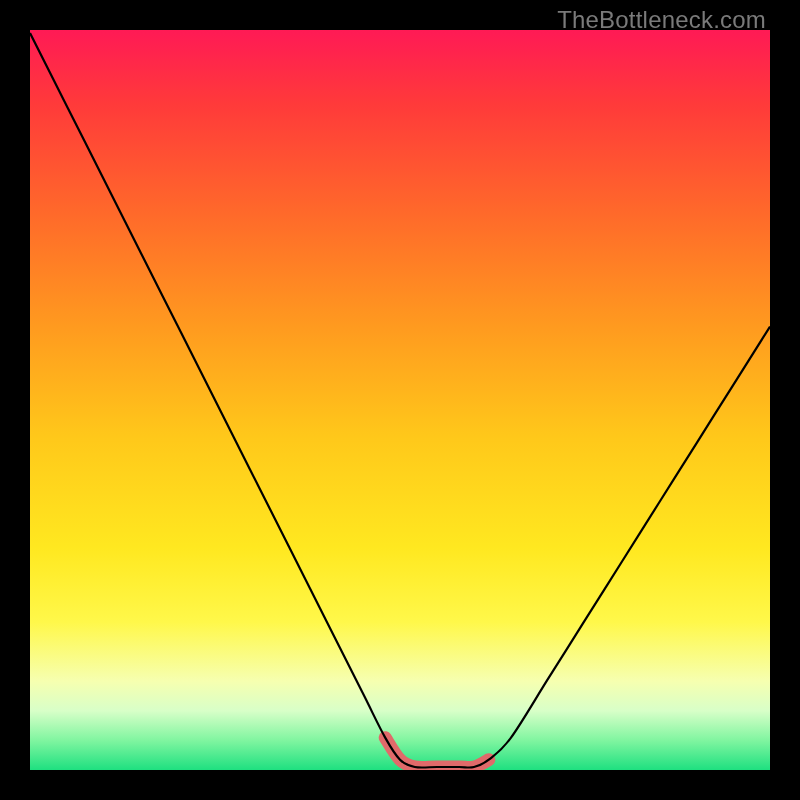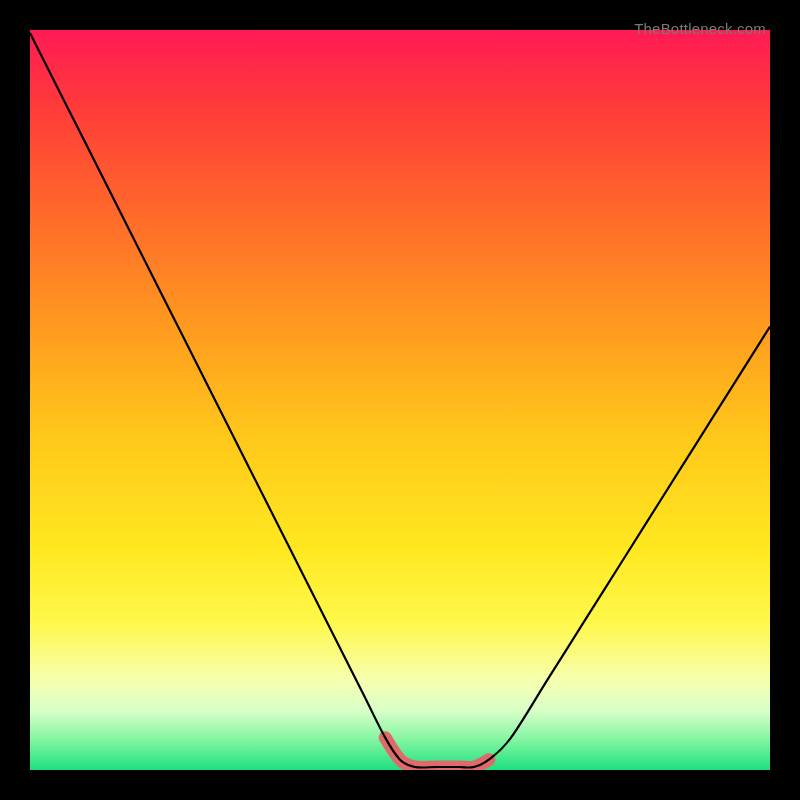--- a/index.html
+++ b/index.html
@@ -26,24 +26,24 @@
   }
   .gradient-bg {
     position: absolute;
     left: 0;
     top: 0;
     width: 100%;
     height: 100%;
   }
   .watermark {
     position: absolute;
-    top: 20px;
+    top: 6px;
     right: 34px;
     color: #7a7a7a;
-    font-size: 15px;
+    font-size: 24px;
     font-weight: 500;
     letter-spacing: 0.2px;
   }
   svg.curve {
     position: absolute;
     left: 0;
     top: 0;
     width: 100%;
     height: 100%;
   }

